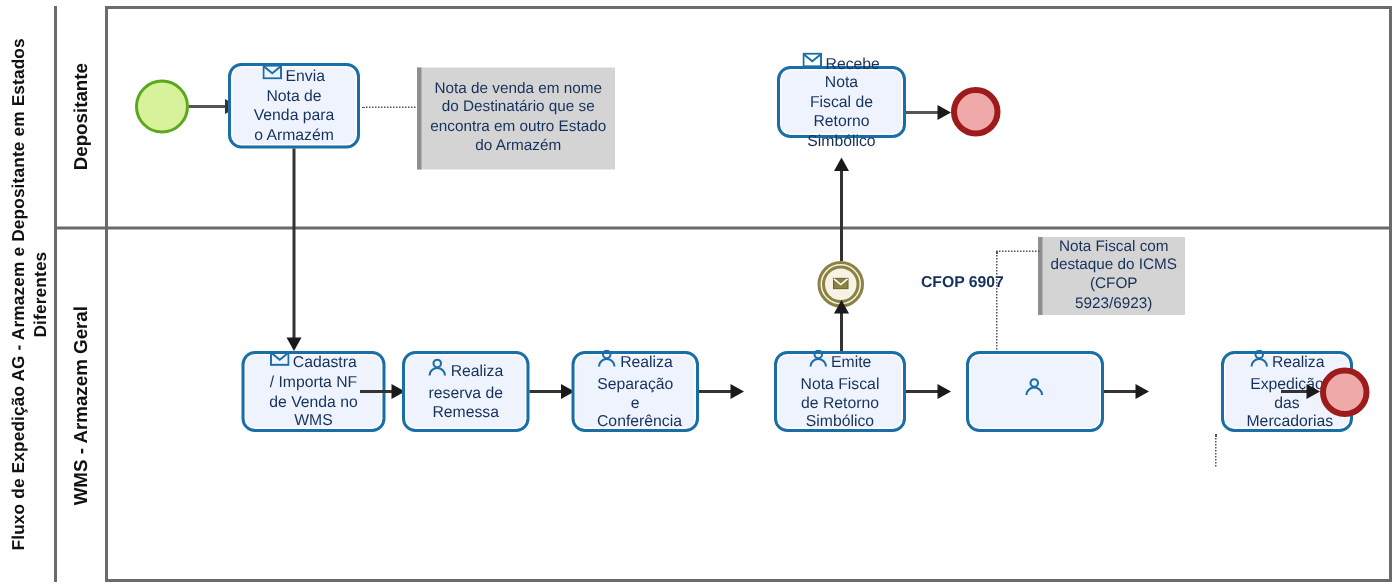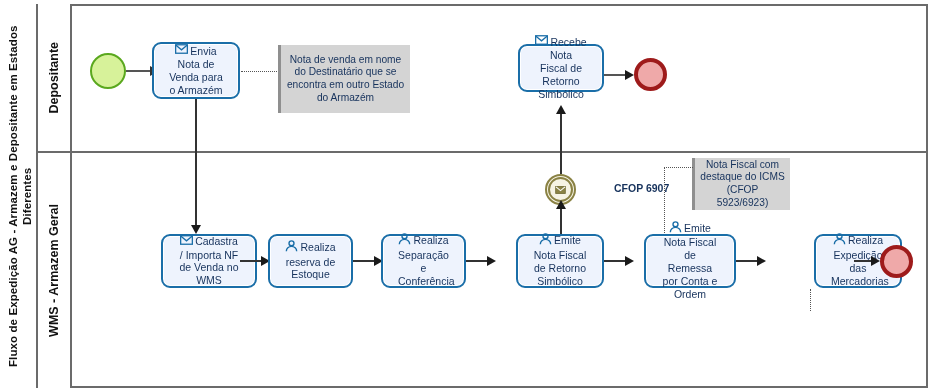--- a/index.html
+++ b/index.html
@@ -304,21 +304,21 @@
   <div class="conn conn-h" style="left:240px; top:260.2px; width:26px;"></div>
   <div class="arrow arrow-right" style="left:261px; top:256px;"></div>
 
   <div class="task" style="left:268px; top:234px; width:85px; height:54px;">
     <div class="task-inner">
       <span class="task-icon">
         <svg width="13" height="12" viewBox="0 0 14 13" xmlns="http://www.w3.org/2000/svg">
           <circle cx="7" cy="3.6" r="2.7" fill="none" stroke="#1a6ea8" stroke-width="1.5"></circle>
           <path d="M1.4 12.2 a5.6 5.3 0 0 1 11.2 0" fill="none" stroke="#1a6ea8" stroke-width="1.5"></path>
         </svg>
-      </span><span class="task-label">Realiza reserva de Estoque</span>
+      </span><span class="task-label">Realiza reserva de Remessa</span>
     </div>
   </div>
 
   <div class="conn conn-h" style="left:353px; top:260.2px; width:26px;"></div>
   <div class="arrow arrow-right" style="left:374px; top:256px;"></div>
 
   <div class="task" style="left:381px; top:234px; width:85px; height:54px;">
     <div class="task-inner">
       <span class="task-icon">
         <svg width="13" height="12" viewBox="0 0 14 13" xmlns="http://www.w3.org/2000/svg">
@@ -346,21 +346,21 @@
   <div class="conn conn-h" style="left:604px; top:260.2px; width:26px;"></div>
   <div class="arrow arrow-right" style="left:625px; top:256px;"></div>
 
   <div class="task" style="left:644px; top:234px; width:92px; height:54px;">
     <div class="task-inner">
       <span class="task-icon">
         <svg width="13" height="12" viewBox="0 0 14 13" xmlns="http://www.w3.org/2000/svg">
           <circle cx="7" cy="3.6" r="2.7" fill="none" stroke="#1a6ea8" stroke-width="1.5"></circle>
           <path d="M1.4 12.2 a5.6 5.3 0 0 1 11.2 0" fill="none" stroke="#1a6ea8" stroke-width="1.5"></path>
         </svg>
-      </span><span class="task-label">Emite Nota Fiscal de Remessa por Conta e Ordem</span>
+      </span>
     </div>
   </div>
 
   <div class="conn conn-h" style="left:736px; top:260.2px; width:26px;"></div>
   <div class="arrow arrow-right" style="left:757px; top:256px;"></div>
 
   <div class="task" style="left:766px; top:234px; width:88px; height:54px;margin-left:48px;">
     <div class="task-inner">
       <span class="task-icon">
         <svg width="13" height="12" viewBox="0 0 14 13" xmlns="http://www.w3.org/2000/svg">

